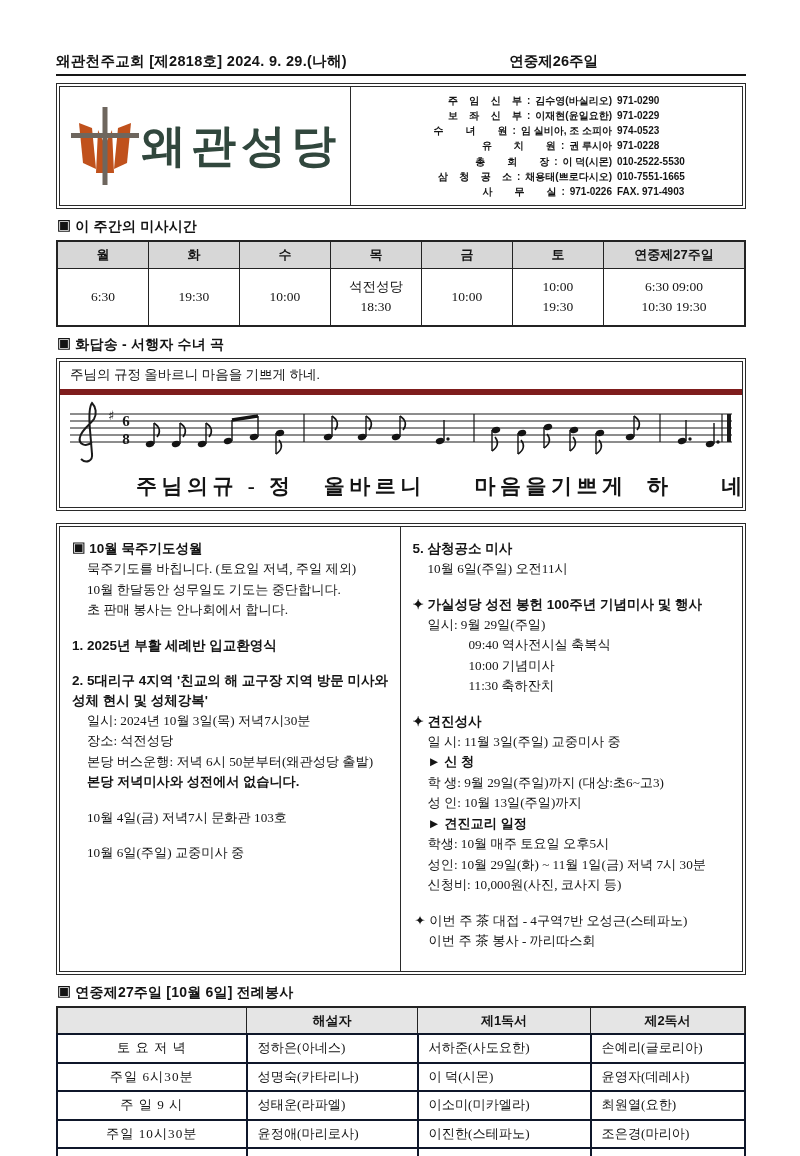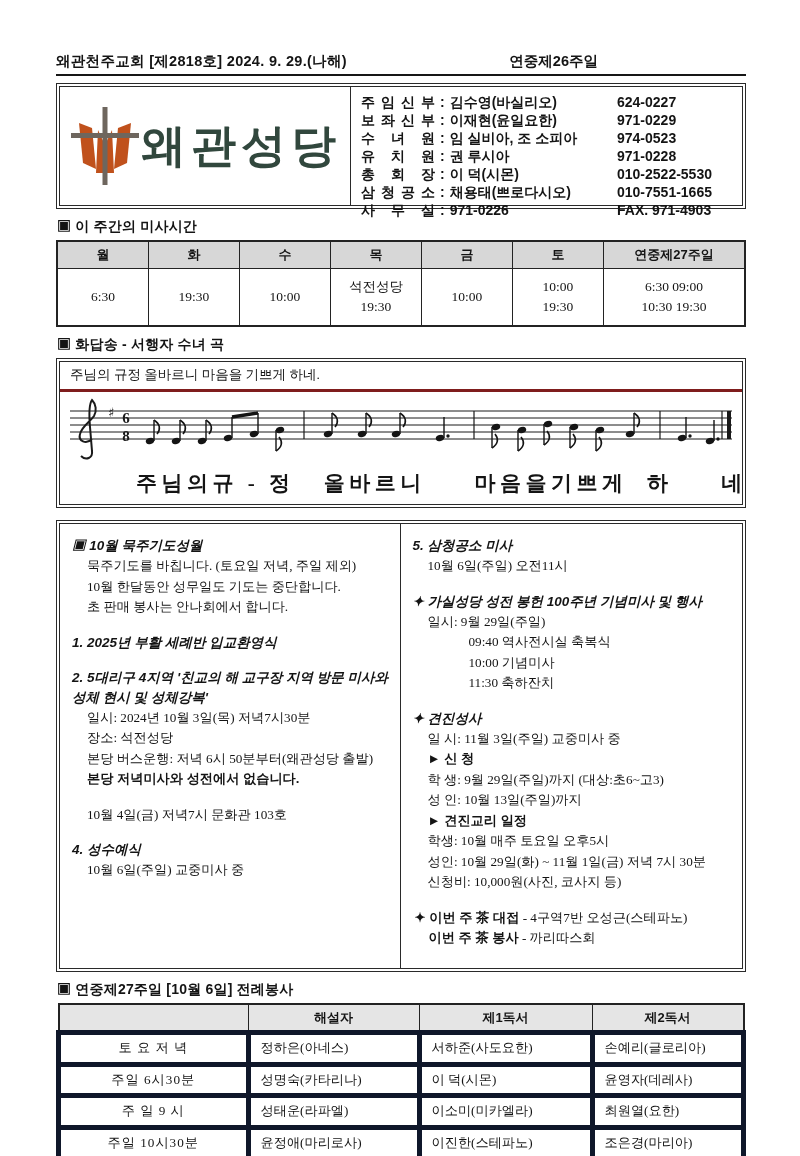--- a/index.html
+++ b/index.html
@@ -18,66 +18,66 @@
   .dbox-in{border:1px solid #2a2a2a;}
 
   
   .masthead{margin-top:7px;}
   .mast-in{display:flex;height:118px;}
   .logo-wrap{flex:1;display:flex;align-items:center;justify-content:center;gap:0;}
   .church-name{font-family:"Liberation Sans",sans-serif;font-weight:bold;font-size:45px;
                color:#31473d;letter-spacing:5px;}
   .contacts{width:372px;border-left:1.5px solid #2a2a2a;padding:7px 9px 6px 10px;
             display:flex;flex-direction:column;justify-content:space-between;
-            font-family:"Liberation Sans",sans-serif;font-weight:bold;font-size:14px;}
+            font-family:"Liberation Sans",sans-serif;font-weight:bold;font-size:10px;align-items:flex-end;}
   .c-row{display:flex;align-items:baseline;gap:5px;white-space:nowrap;}
   .c-label{display:inline-block;width:74px;text-align:justify;text-align-last:justify;}
   .c-val{flex:1;overflow:hidden;}
   .c-phone{width:116px;}
 
   
   .sec{font-family:"Liberation Sans",sans-serif;font-weight:bold;font-size:14px;
        margin:9px 0 4px 1px;letter-spacing:.2px;}
 
   
   table{border-collapse:collapse;width:100%;}
   .mass-tbl{border:2px solid #232323;}
   .mass-tbl th{border:1px solid #232323;background:#d7d7d7;height:24px;
       font-family:"Liberation Sans",sans-serif;font-size:13px;}
   .mass-tbl td{border:1px solid #232323;height:54px;text-align:center;
       font-size:13.5px;white-space:pre-line;line-height:20px;vertical-align:middle;}
   .mass-tbl .cw{width:88px;}
 
   
   .psalm-box{margin-top:2px;}
-  .psalm-text{border-bottom:3px solid #7f1d1d;padding:4px 10px 5px;font-size:13.5px;}
+  .psalm-text{border-bottom:6px solid #7f1d1d;padding:4px 10px 5px;font-size:13.5px;}
   .score{padding:3px 4px 0 6px;}
   .lyrics{font-size:21px;font-weight:bold;letter-spacing:4.5px;
           padding:0 0 7px 76px;white-space:pre;font-family:"Liberation Serif",serif;}
 
   
   .annc{margin-top:12px;}
   .annc-in{display:flex;height:444px;}
   .col-l{flex:1;padding:12px 6px 0 12px;border-right:1px solid #2a2a2a;}
   .col-r{flex:1;padding:12px 8px 0 12px;}
   .item{margin-bottom:15px;}
   .item-title{font-family:"Liberation Sans",sans-serif;font-weight:bold;
-              font-size:13.5px;line-height:20px;font-style:italic;}
+              font-size:13.5px;line-height:20px;}
   .ln{font-size:13.2px;line-height:20.5px;padding-left:15px;}
   .ln.b{font-family:"Liberation Sans",sans-serif;font-weight:bold;}
   .ln.ind{padding-left:56px;}
   .tea .ln{padding-left:2px;}
-  .tea .bd{font-family:"Liberation Sans",sans-serif;font-weight:bold;}
+  .tea .bd{font-family:"Liberation Sans",sans-serif;font-weight:normal;}
   .tea .l2{padding-left:16px;}
 
   
   .lit-tbl{border:2px solid #232323;}
   .lit-tbl th{border:1px solid #232323;background:#e5e5e5;height:23px;
       font-family:"Liberation Sans",sans-serif;font-size:13px;}
-  .lit-tbl td{border:5px solid #0f172a;height:26.5px;font-size:13.2px;padding:0 0 0 10px;}
+  .lit-tbl td{border:2px solid #0f172a;height:26.5px;font-size:13.2px;padding:0 0 0 10px;}
   .lit-tbl td.slot{text-align:center;padding:0;letter-spacing:1px;}
 </style>
 </head>
 <body>
 
 <div class="page">
 
   <div class="top">
     <span class="top-left">왜관천주교회 [제2818호] 2024. 9. 29.(나해)</span>
     <span class="top-right">연중제26주일</span>
@@ -93,21 +93,21 @@
           <rect x="33.5" y="2" width="5" height="78" fill="#6e665e"></rect>
           <rect x="2" y="28" width="68" height="5" fill="#6e665e"></rect>
         </svg>
         <span class="church-name">왜관성당</span>
       </div>
       <div class="contacts">
         <div class="c-row">
           <span class="c-label">주 임 신 부</span>
             <span>:</span>
           <span class="c-val">김수영(바실리오)</span>
-          <span class="c-phone">624-0227</span>
+          <span class="c-phone">971-0290</span>
         </div>
         <div class="c-row">
           <span class="c-label">보 좌 신 부</span>
             <span>:</span>
           <span class="c-val">이재현(윤일요한)</span>
           <span class="c-phone">971-0229</span>
         </div>
         <div class="c-row">
           <span class="c-label">수 녀 원</span>
             <span>:</span>
@@ -152,21 +152,21 @@
       <th class="cw">목</th>
       <th class="cw">금</th>
       <th class="cw">토</th>
       <th>연중제27주일</th>
     </tr>
     <tr>
       <td>6:30</td>
       <td>19:30</td>
       <td>10:00</td>
       <td>석전성당
-19:30</td>
+18:30</td>
       <td>10:00</td>
       <td>10:00
 19:30</td>
       <td>6:30   09:00
 10:30   19:30</td>
     </tr>
   </tbody>
     </table>
 
   <div class="sec">▣  화답송 - 서행자 수녀 곡</div>
@@ -306,21 +306,20 @@
           <div class="item-title">2. 5대리구 4지역  '친교의 해 교구장 지역 방문 미사와 성체 현시 및 성체강복'</div>
           <div class="ln">일시: 2024년 10월 3일(목) 저녁7시30분</div>
           <div class="ln">장소: 석전성당</div>
           <div class="ln">본당 버스운행: 저녁 6시 50분부터(왜관성당 출발)</div>
           <div class="ln b">본당 저녁미사와 성전에서 없습니다.</div>
         </div>
         <div class="item">
           <div class="ln">10월 4일(금) 저녁7시 문화관 103호</div>
         </div>
         <div class="item">
-          <div class="item-title">4. 성수예식</div>
           <div class="ln">10월 6일(주일) 교중미사 중</div>
         </div>
       </div>
       <div class="col-r">
         <div class="item">
           <div class="item-title">5. 삼청공소 미사</div>
           <div class="ln">10월 6일(주일) 오전11시</div>
         </div>
         <div class="item">
           <div class="item-title">✦ 가실성당 성전 봉헌 100주년 기념미사 및 행사</div>

